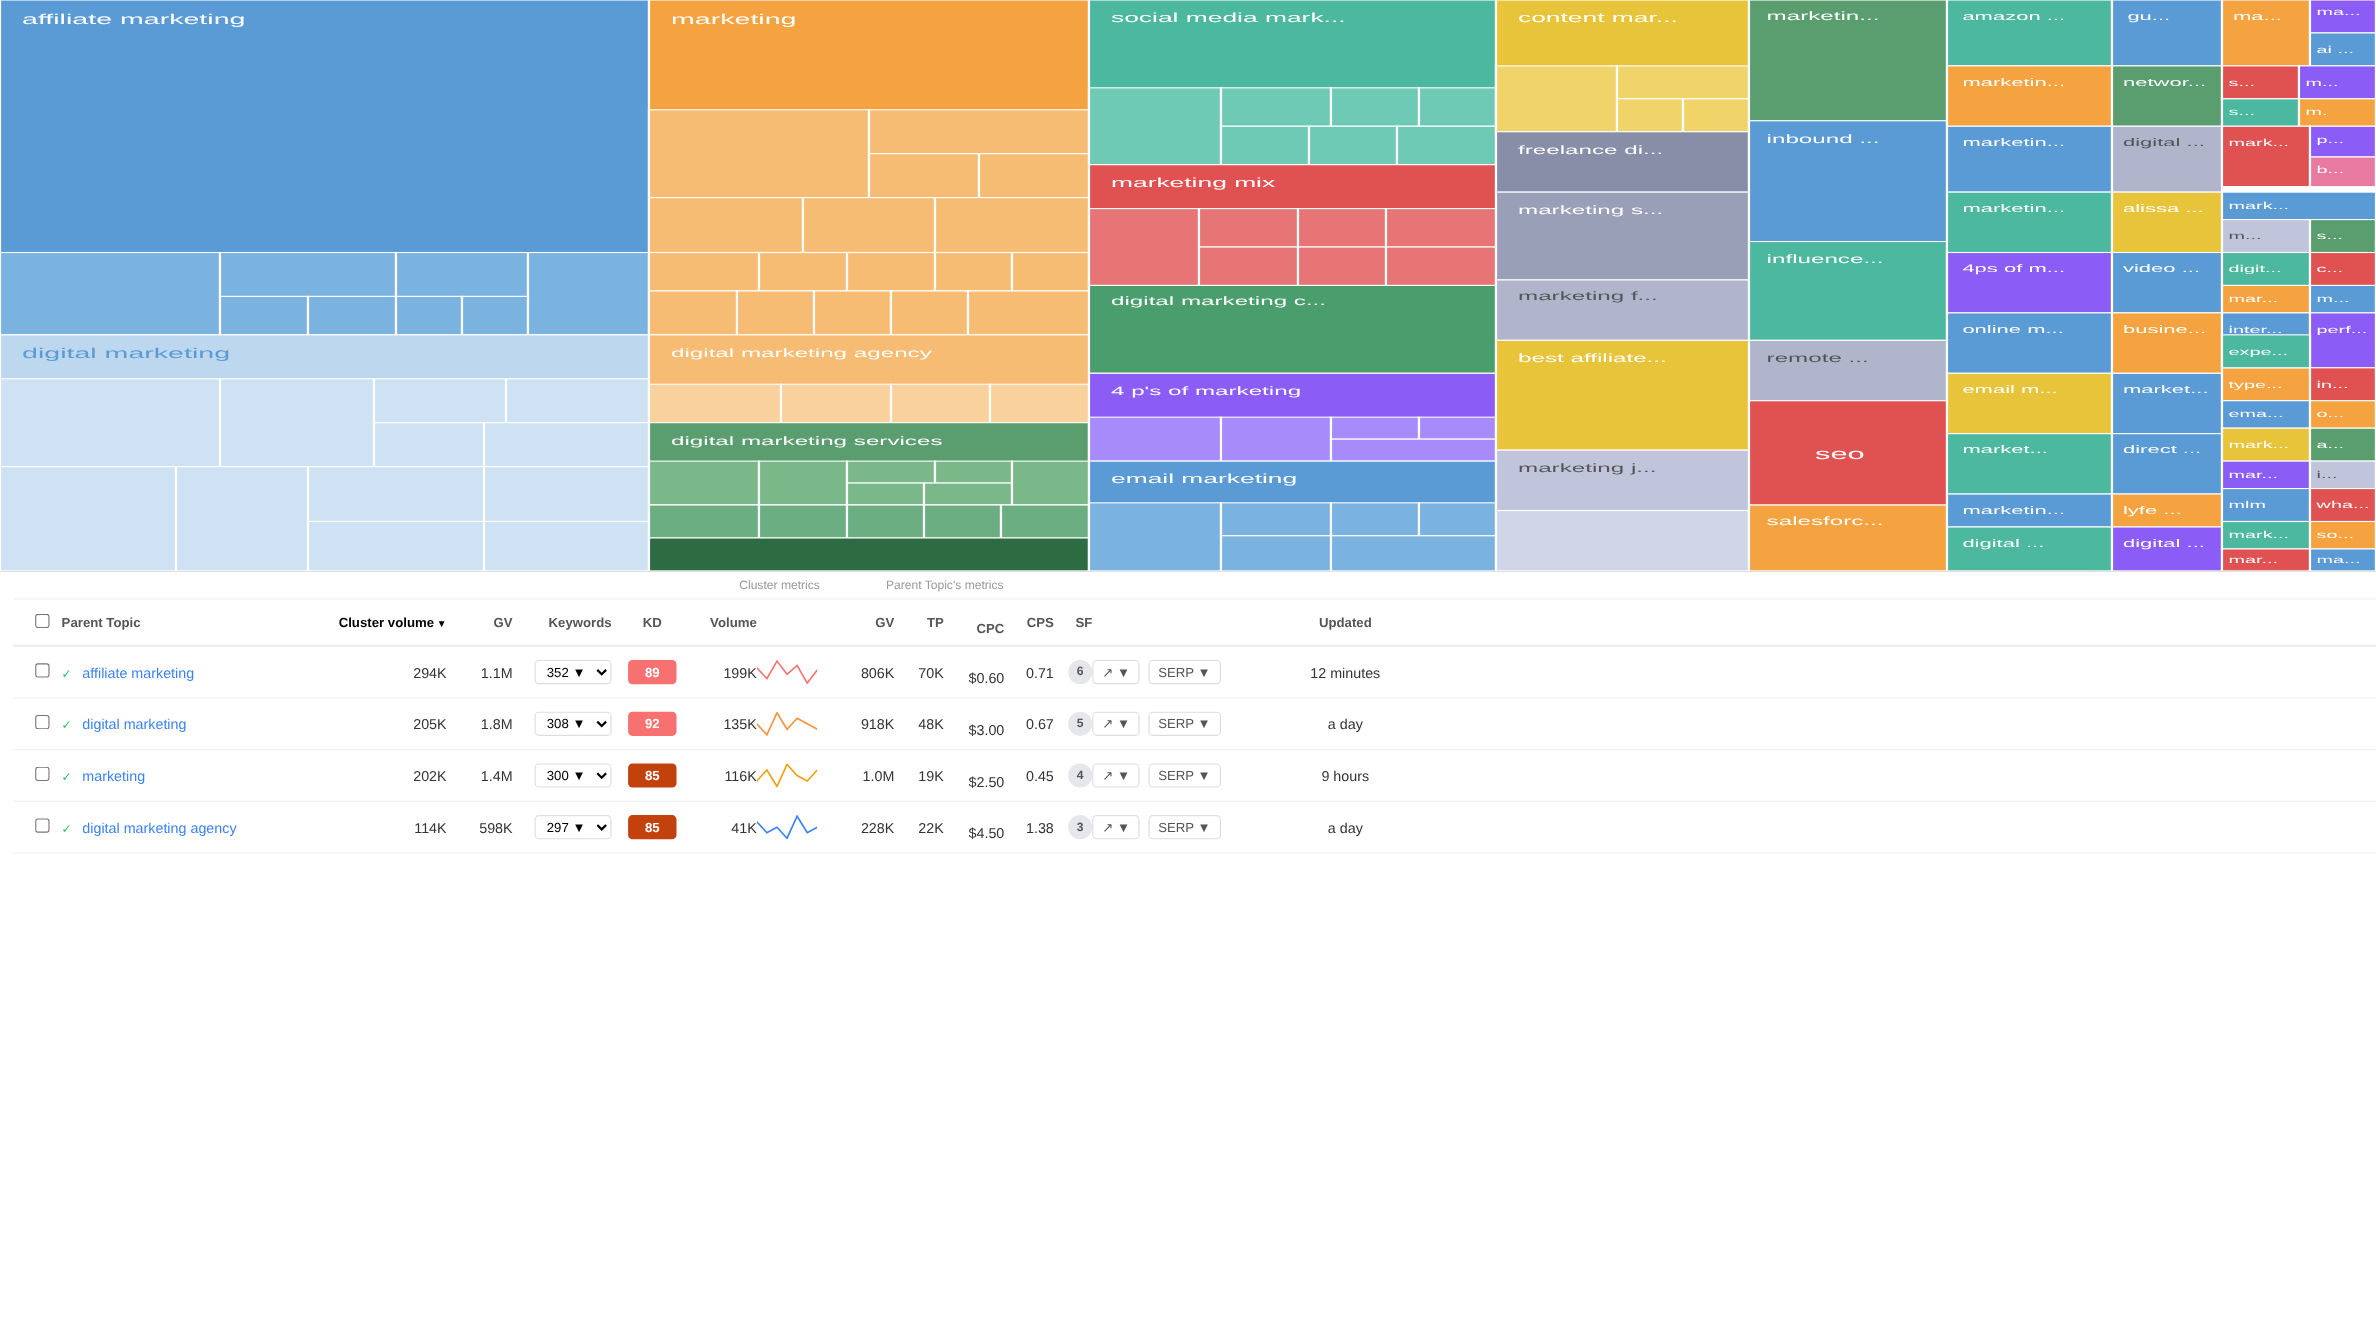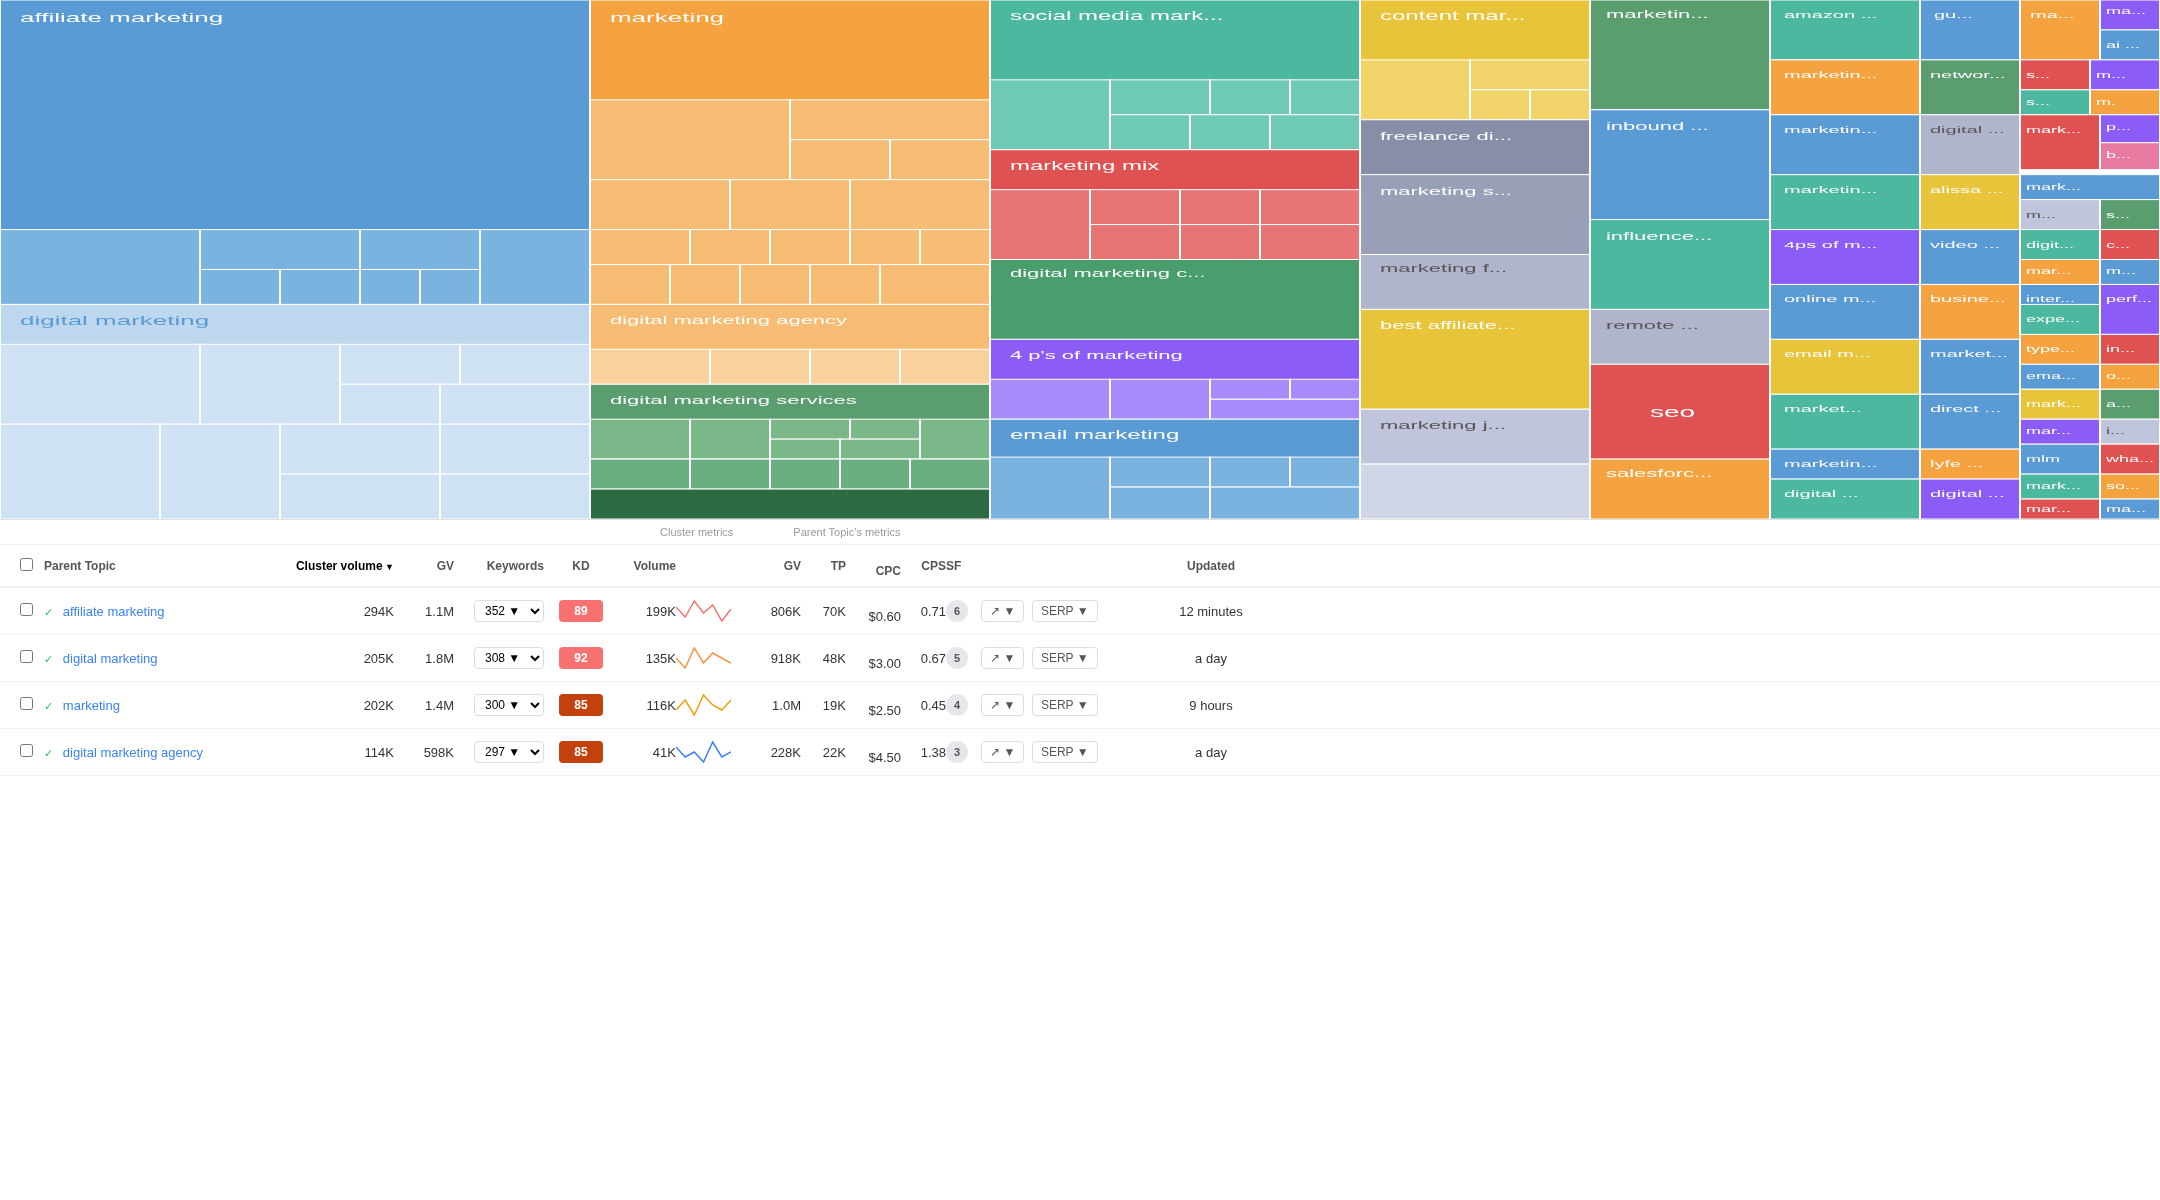--- a/index.html
+++ b/index.html
@@ -13,21 +13,21 @@
       background: #fff;
       border-bottom: 1px solid #e0e0e0;
     }
 
     .treemap-container svg {
       width: 100%;
       height: 100%;
     }
 
     .table-section {
-      padding: 0 0 20px 0;
+      padding: 0 0 20px 12px;
     }
 
     .metrics-headers {
       display: flex;
       padding: 6px 20px;
       font-size: 11px;
       color: #999;
       border-bottom: 1px solid #eee;
     }
 
@@ -46,21 +46,21 @@
     .col-cluster-vol { width: 130px; flex-shrink: 0; text-align: right; }
     .col-gv { width: 60px; flex-shrink: 0; text-align: right; }
     .col-keywords { width: 90px; flex-shrink: 0; text-align: right; }
     .col-kd { width: 50px; flex-shrink: 0; text-align: center; margin-left: 12px; }
     .col-volume { width: 70px; flex-shrink: 0; text-align: right; }
     .col-sparkline { width: 60px; flex-shrink: 0; }
     .col-gv2 { width: 65px; flex-shrink: 0; text-align: right; }
     .col-tp { width: 45px; flex-shrink: 0; text-align: right; }
     .col-cpc { width: 55px; flex-shrink: 0; text-align: right; margin-top: 11px; }
     .col-cps { width: 45px; flex-shrink: 0; text-align: right; }
-    .col-sf { width: 35px; flex-shrink: 0; text-align: left; }
+    .col-sf { width: 35px; flex-shrink: 0; text-align: right; }
     .col-actions { width: 180px; flex-shrink: 0; }
     .col-updated { width: 100px; flex-shrink: 0; text-align: center; }
 
     .table-row {
       display: flex;
       align-items: center;
       padding: 10px 20px;
       border-bottom: 1px solid #f0f0f0;
     }
 

